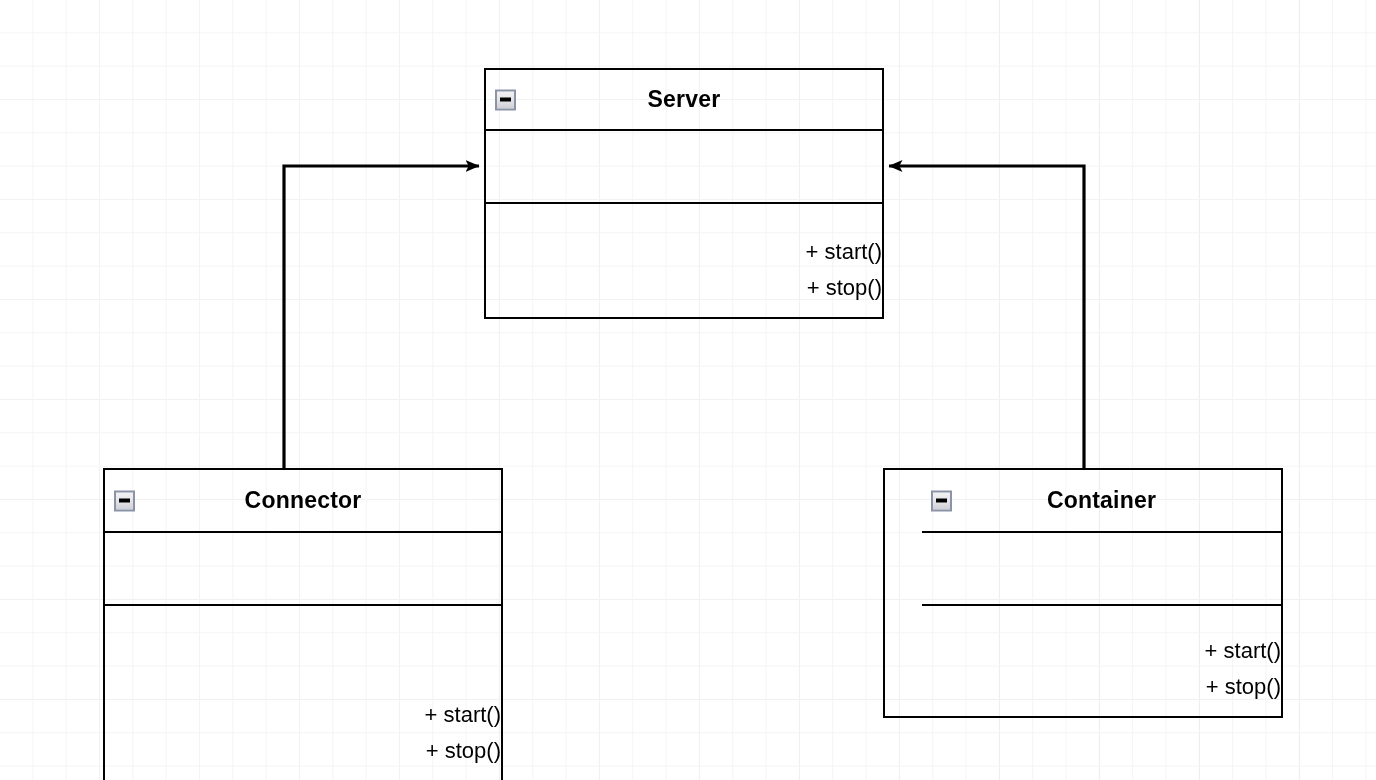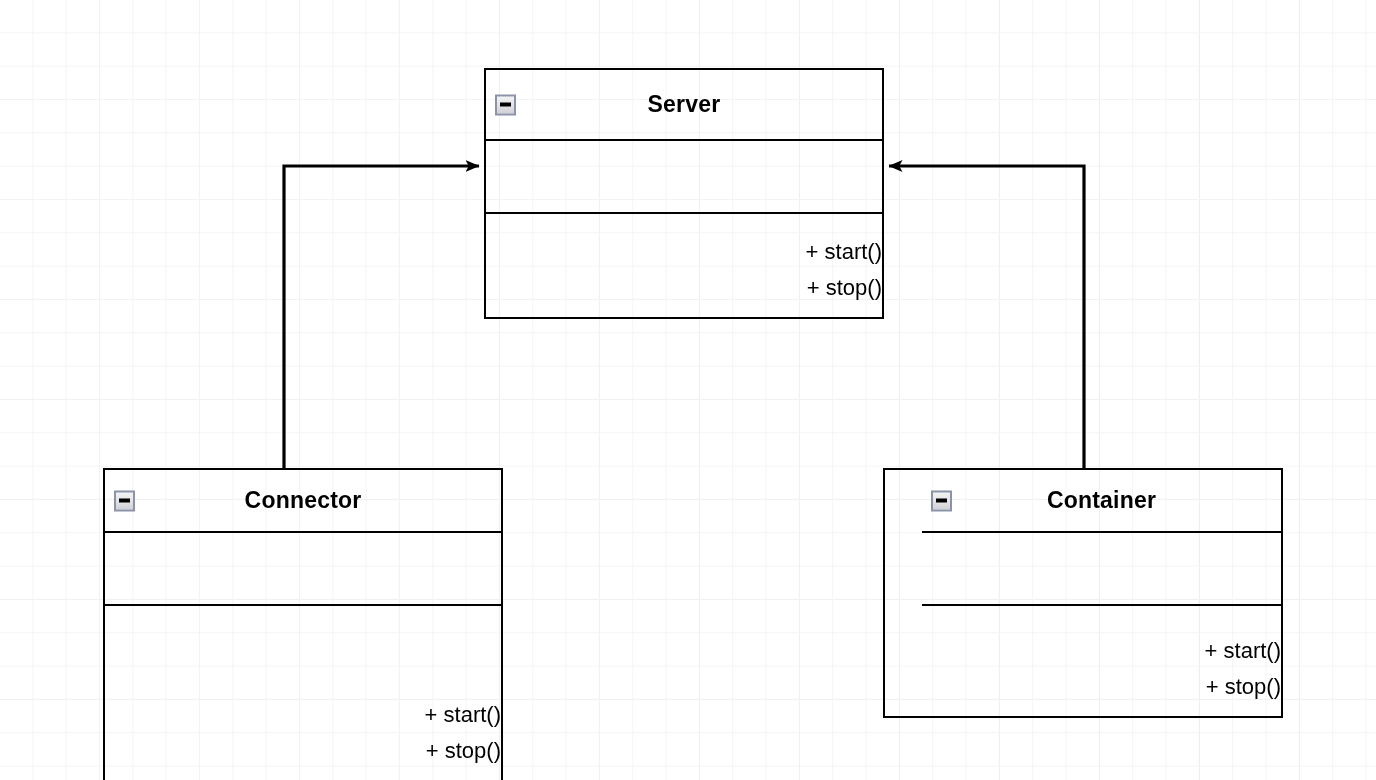--- a/index.html
+++ b/index.html
@@ -97,21 +97,21 @@
   }
   .uml-method {
     font-size: 22px;
     line-height: 36px;
     color: #000000;
     white-space: nowrap;
   }
 
   
   #class-server    { left: 484px; top: 68px;  width: 400px; height: 251px; }
-  #class-server    .uml-header { height: 71px; }
+  #class-server    .uml-header { height: 61px; }
   #class-server    .uml-attrs  { height: 73px; }
 
   #class-connector { left: 72px;  top: 468px; width: 400px; height: 314px; margin-left: 31px; }
   #class-connector .uml-header { height: 63px; }
   #class-connector .uml-attrs  { height: 73px; }
 
   #class-container { left: 883px; top: 468px; width: 400px; height: 250px; padding-left: 37px; }
   #class-container .uml-header { height: 63px; }
   #class-container .uml-attrs  { height: 73px; }
 </style>

